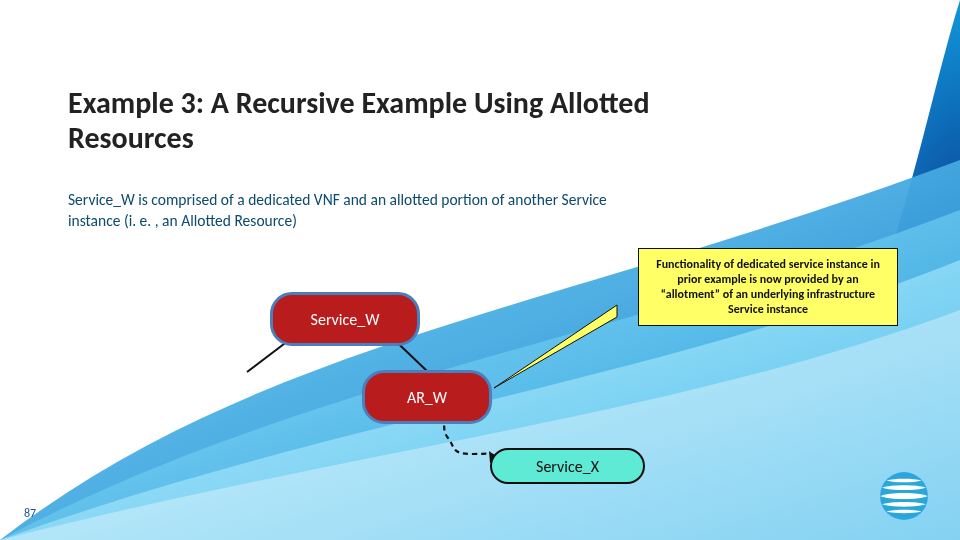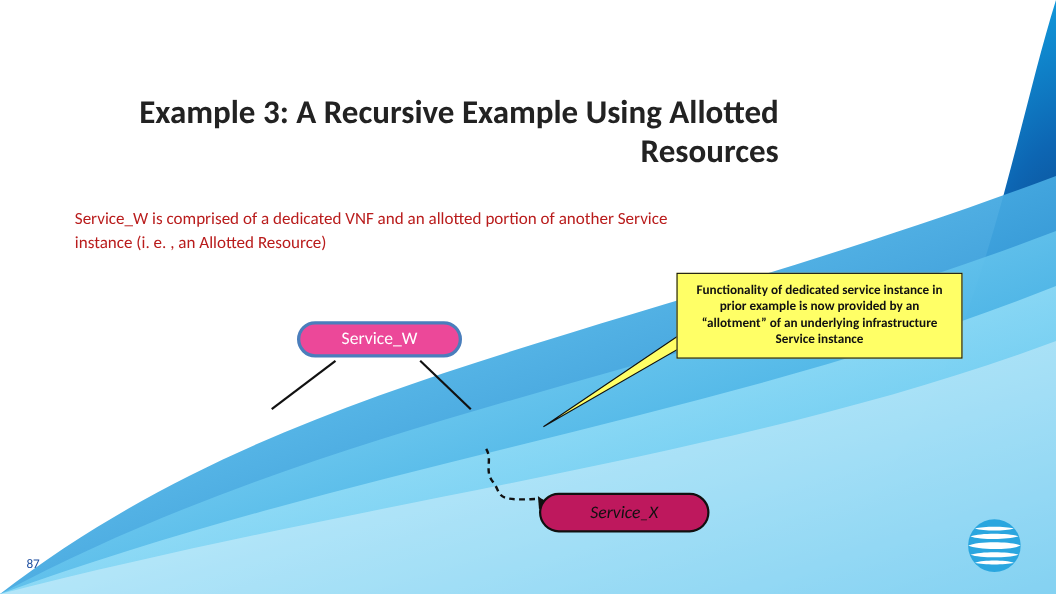--- a/index.html
+++ b/index.html
@@ -1,26 +1,26 @@
 <!DOCTYPE html>
 <html><head>
 <meta charset="utf-8">
 <style>
   * { margin:0; padding:0; box-sizing:border-box; }
   html, body { width:960px; height:540px; font-family: Calibri, Arial, sans-serif; overflow:hidden; }
   .slide { position:relative; width:960px; height:540px; background:#ffffff; }
   .bg-swoosh { position:absolute; inset:0; z-index:0; }
-  .title { position:absolute; left:68px; top:85px; width:640px; font-size:30px; color:#222; line-height:1.18; z-index:2;text-align:right; }
-  .subtitle { position:absolute; left:68px; top:190px; width:550px; font-size:15.5px; color:#b91c1c; line-height:1.35; z-index:2; }
-  .callout { position:absolute; left:615px; top:248px; width:260px; background:#ffff66; border:1px solid #101010; padding:8px 10px;
+  .title { position:absolute; left:68px; top:85px; width:640px; font-size:30px; color:#222; line-height:1.18; z-index:2; }
+  .subtitle { position:absolute; left:68px; top:190px; width:550px; font-size:15.5px; color:#0c4a6e; line-height:1.35; z-index:2; }
+  .callout { position:absolute; left:638px; top:248px; width:260px; background:#ffff66; border:1px solid #101010; padding:8px 10px;
              font-size:12px; font-weight:600; color:#111; text-align:center; line-height:1.25; z-index:3; }
   .pill { position:absolute; z-index:3; color:#fff; font-size:16px; font-weight:400; text-align:center; display:flex;
           align-items:center; justify-content:center; }
-  .pill.blue   { background:#ec4899; border:3px solid #4a7ebc; border-radius:22px; height:33px; }
-  .pill.white  { background:#be185d; color:#111; border:2px solid #101010; border-radius:22px; height:36px;font-style:italic; }
+  .pill.blue   { background:#b91c1c; border:3px solid #4a7ebc; border-radius:22px; height:54px; }
+  .pill.white  { background:#5eead4; color:#111; border:2px solid #101010; border-radius:22px; height:36px; }
   #p-service-w { left:270px; top:292px; width:150px; }
   #p-vnf-w     { left:180px; top:370px; width:130px; }
   #p-ar-w      { left:362px; top:370px; width:130px; }
   #p-service-x { left:490px; top:448px; width:155px; }
   .page-num { position:absolute; left:24px; bottom:20px; font-size:12px; color:#1f4fa0; z-index:3; }
   .logo { position:absolute; right:30px; bottom:18px; width:52px; height:52px; z-index:3; }
   svg.lines { position:absolute; inset:0; z-index:2; pointer-events:none; }
 </style>
 </head>
 <body>
@@ -71,20 +71,23 @@
 
     <path d="M 442 408 C 448 418 440 428 448 438 C 456 448 450 454 474 454 C 488 454 490 452 498 458" stroke="#111" stroke-width="2.2" fill="none" stroke-dasharray="5 4"></path>
     <polygon points="498,458 489,451 490,463" fill="#111"></polygon>
 
     <polygon points="617,305 494,388 617,317" fill="#ffff66" stroke="#101010" stroke-width="1"></polygon>
   </svg>
 
   <div id="p-service-w" class="pill blue">
       <span>Service_W</span>
     </div>
+  <div id="p-ar-w" class="pill blue">
+      <span>AR_W</span>
+    </div>
   <div id="p-service-x" class="pill white">
       <span>Service_X</span>
     </div>
 
   <div class="page-num">87</div>
 
   <svg class="logo" viewBox="0 0 100 100">
     <circle cx="50" cy="50" r="46" fill="#2aa6df"></circle>
     <path d="M4 50 C 20 42 80 42 96 50 C 80 58 20 58 4 50 Z" fill="#ffffff"></path>
     <path d="M8 34 C 26 28 74 28 92 34 C 74 40 26 40 8 34 Z" fill="#ffffff"></path>

